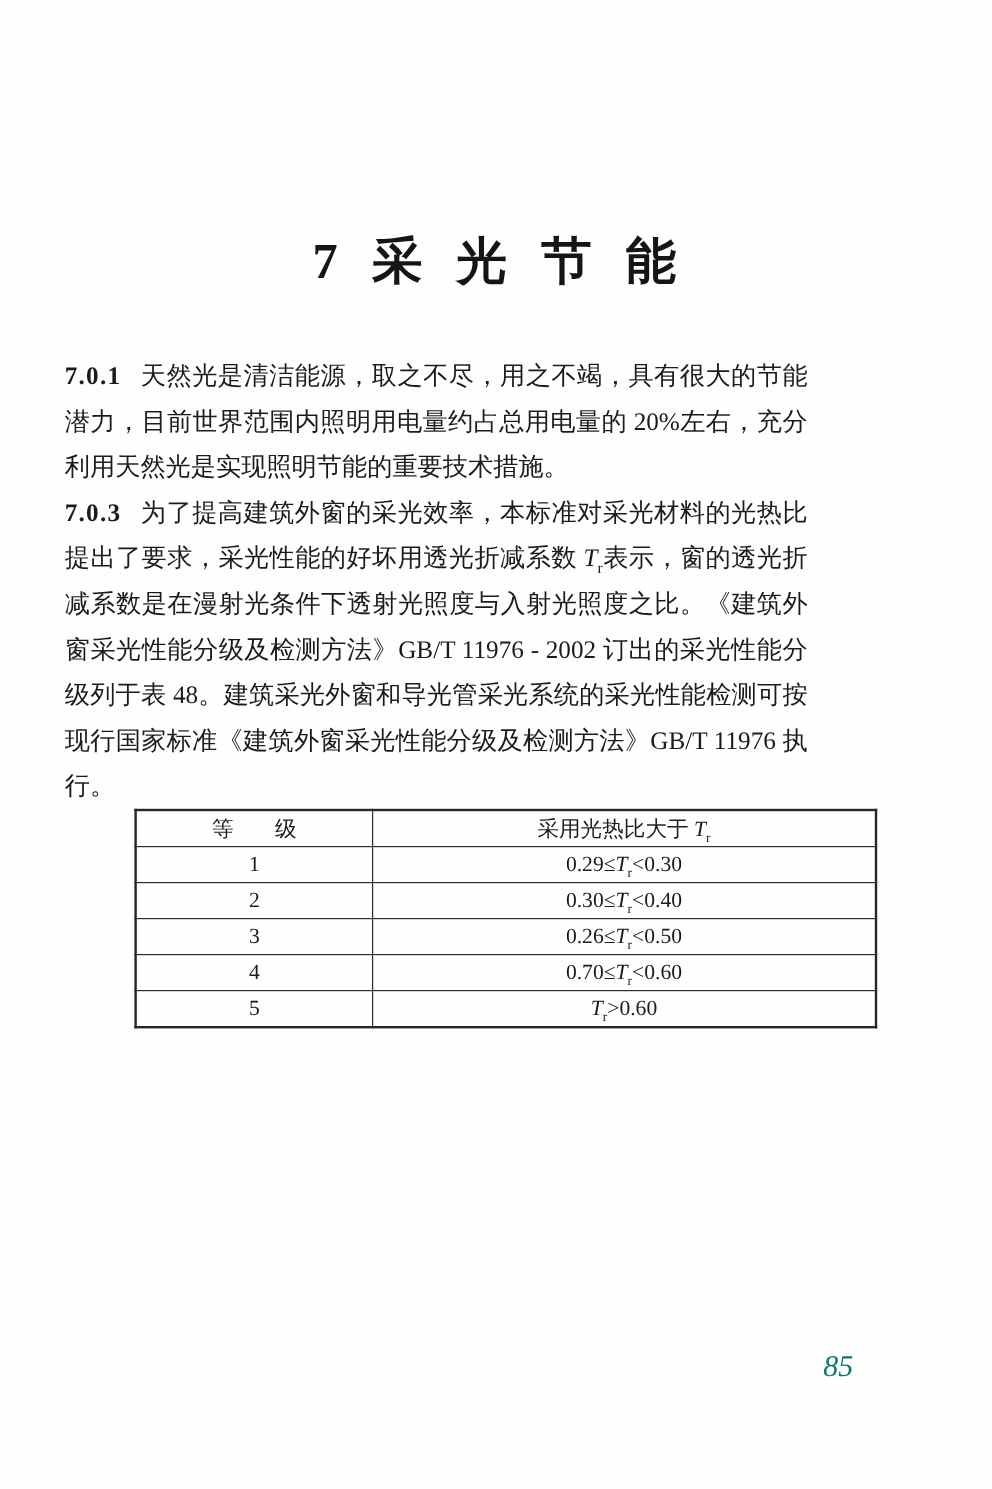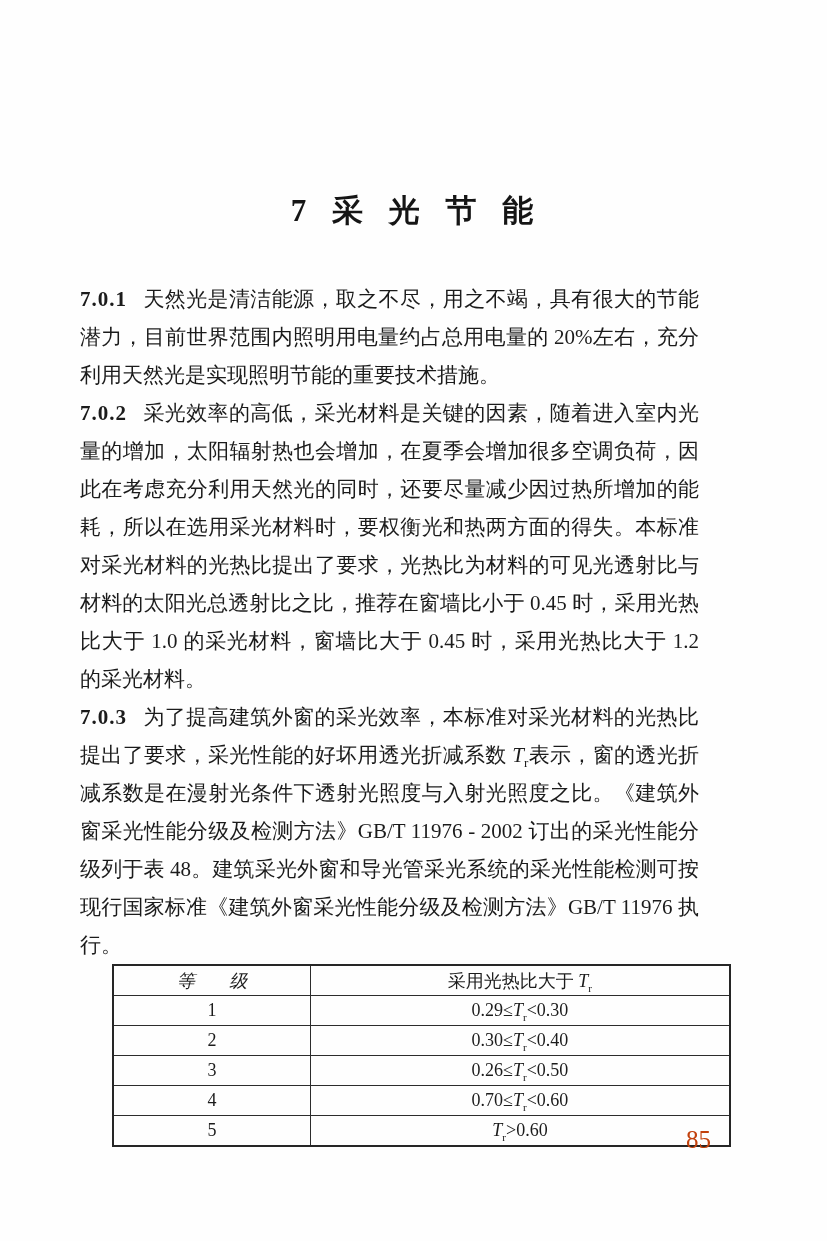--- a/index.html
+++ b/index.html
@@ -14,29 +14,29 @@
     background: #fefefe;
     color: #1a1a1a;
     font-family: "Liberation Serif", "DejaVu Serif", serif;
     overflow: hidden;
     box-sizing: border-box;
   }
   .section-title {
     margin: 0;
     padding-top: 190px;
     text-align: center;
-    font-size: 31px;
+    font-size: 42px;
     font-weight: bold;
     letter-spacing: 3px;
     word-spacing: 12px;
     color: #151515;
   }
   .content {
     width: 619px;
-    margin-left: 80px;
+    margin-left: 54px;
     margin-top: 48px;
   }
   .clause {
     margin: 0;
     font-size: 21px;
     line-height: 38px;
     text-align: justify;
     text-justify: inter-ideograph;
     color: #1b1b1b;
   }
@@ -74,41 +74,41 @@
   }
   table.grading th, table.grading td {
     border: 1.2px solid #2c2c2c;
     text-align: center;
     vertical-align: middle;
     height: 29px;
     font-weight: normal;
     padding: 0;
   }
   table.grading col.c1 { width: 32%; }
-  th.grade-header { word-spacing: 30px; font-style: italic; }
+  th.grade-header { word-spacing: 30px; }
   .page-number {
     position: absolute;
     top: 1126px;
     right: 116px;
     font-size: 25px;
-    color: #c2410c;
+    font-style: italic;
+    color: #0f766e;
     font-family: "Liberation Serif", "DejaVu Serif", serif;
   }
 </style>
 </head>
 <body>
 
 <div class="page">
 
   <h1 class="section-title">7 采 光 节 能</h1>
 
   <div class="content">
     <p class="clause"><span class="clause-no">7.0.1</span><span>天然光是清洁能源，取之不尽，用之不竭，具有很大的节能潜力，目前世界范围内照明用电量约占总用电量的 20%左右，充分利用天然光是实现照明节能的重要技术措施。</span></p>
 
-    <p class="clause"><span class="clause-no">7.0.2</span><span>采光效率的高低，采光材料是关键的因素，随着进入室内光量的增加，太阳辐射热也会增加，在夏季会增加很多空调负荷，因此在考虑充分利用天然光的同时，还要尽量减少因过热所增加的能耗，所以在选用采光材料时，要权衡光和热两方面的得失。本标准对采光材料的光热比提出了要求，光热比为材料的可见光透射比与材料的太阳光总透射比之比，推荐在窗墙比小于 0.45 时，采用光热比大于 1.0 的采光材料，窗墙比大于 0.45 时，采用光热比大于 1.2 的采光材料。</span></p>
 
     <p class="clause"><span class="clause-no">7.0.3</span><span>为了提高建筑外窗的采光效率，本标准对采光材料的光热比提出了要求，采光性能的好坏用透光折减系数 </span><span class="sym"><i>T</i><sub>r</sub></span><span>表示，窗的透光折减系数是在漫射光条件下透射光照度与入射光照度之比。《建筑外窗采光性能分级及检测方法》GB/T 11976 - 2002 订出的采光性能分级列于表 48。建筑采光外窗和导光管采光系统的采光性能检测可按现行国家标准《建筑外窗采光性能分级及检测方法》GB/T 11976 执行。</span></p>
   </div>
 
 
   <table class="grading">
     <colgroup>
         <col class="c1">
         <col class="c2">
       </colgroup>

